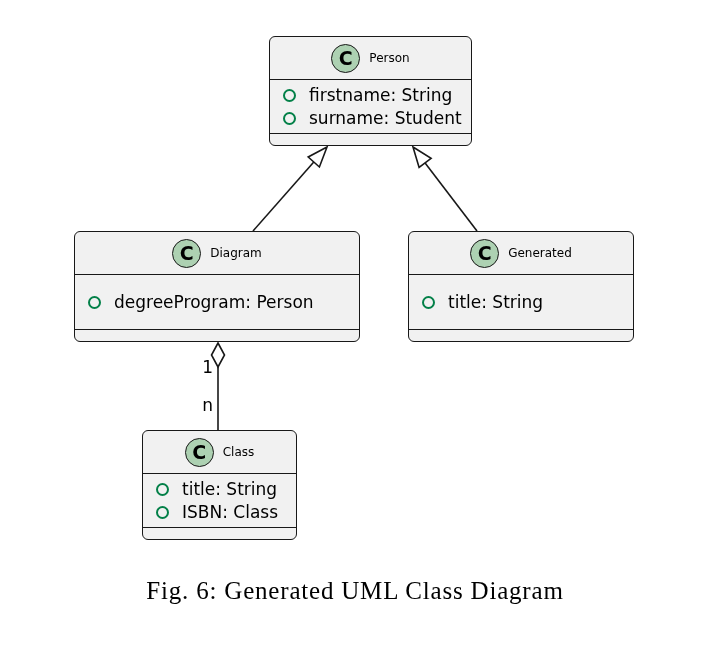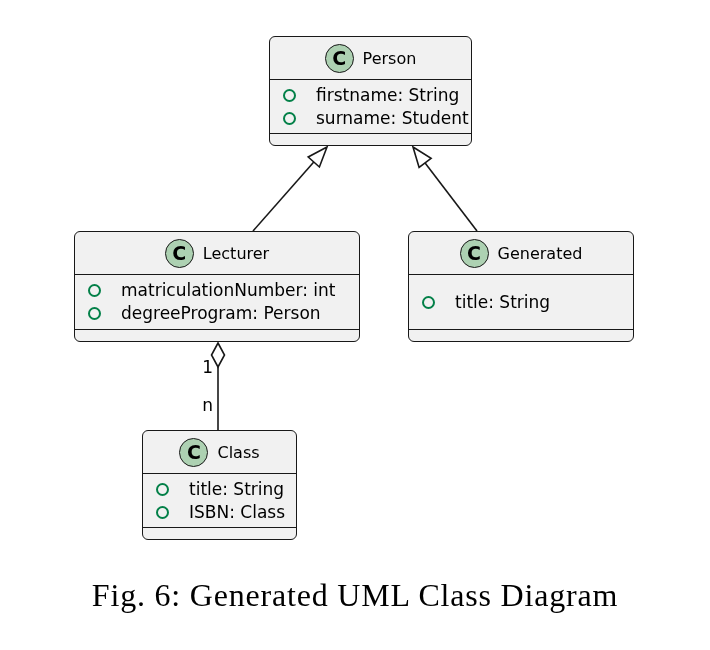--- a/index.html
+++ b/index.html
@@ -66,37 +66,37 @@
     border: 1.5px solid var(--badge-border, #181818);
     display: flex;
     align-items: center;
     justify-content: center;
     font-weight: bold;
     font-size: 19px;
     line-height: 1;
     box-sizing: border-box;
   }
   .cls-name {
-    font-size: 16px;
+    font-size: 12px;
     white-space: nowrap;
     text-align: center;
   }
   .cls-attrs {
     flex: 1 1 auto;
     display: flex;
     flex-direction: column;
     justify-content: center;
     padding: 2px 6px 2px 13px;
     border-bottom: 1px solid var(--box-border, #181818);
     overflow: hidden;
   }
   .attr {
     display: flex;
     align-items: center;
-    gap: 20px;
+    gap: 13px;
     font-size: 17px;
     line-height: 23px;
     white-space: nowrap;
   }
   .field-icon {
     width: 9px;
     height: 9px;
     border-radius: 50%;
     border: 2px solid var(--field-icon-green, #038048);
     flex: 0 0 auto;
@@ -114,21 +114,21 @@
   }
   #mult-source { left: 197px; top: 359px; }
   #mult-target { left: 197px; top: 397px; }
   .caption {
     position: absolute;
     left: 0;
     top: 577px;
     width: 710px;
     text-align: center;
     font-family: "Liberation Serif", "DejaVu Serif", serif;
-    font-size: 32px;
+    font-size: 25px;
     letter-spacing: 0.8px;
   }
   #cls-person   { left: 269px; top: 36px;  width: 203px; height: 110px; }
   #cls-student  { left: 74px;  top: 231px; width: 286px; height: 111px; }
   #cls-lecturer { left: 408px; top: 231px; width: 226px; height: 111px; }
   #cls-book     { left: 142px; top: 430px; width: 155px; height: 110px; }
 </style>
 </head>
 <body>
 
@@ -160,27 +160,23 @@
         <span class="field-icon"></span>
         <span>surname: Student</span>
       </div>
     </div>
     <div class="cls-methods"></div>
   </div>
 
   <div class="uml-class" id="cls-student">
     <div class="cls-header">
       <span class="badge">C</span>
-      <span class="cls-name">Lecturer</span>
-    </div>
-    <div class="cls-attrs">
-      <div class="attr">
-        <span class="field-icon"></span>
-        <span>matriculationNumber: int</span>
-      </div>
+      <span class="cls-name">Diagram</span>
+    </div>
+    <div class="cls-attrs">
       <div class="attr">
         <span class="field-icon"></span>
         <span>degreeProgram: Person</span>
       </div>
     </div>
     <div class="cls-methods"></div>
   </div>
 
   <div class="uml-class" id="cls-lecturer">
     <div class="cls-header">

